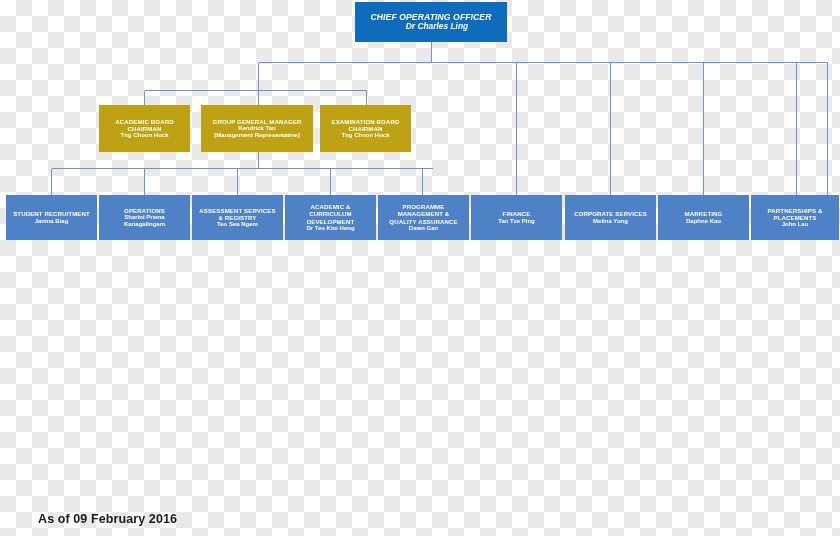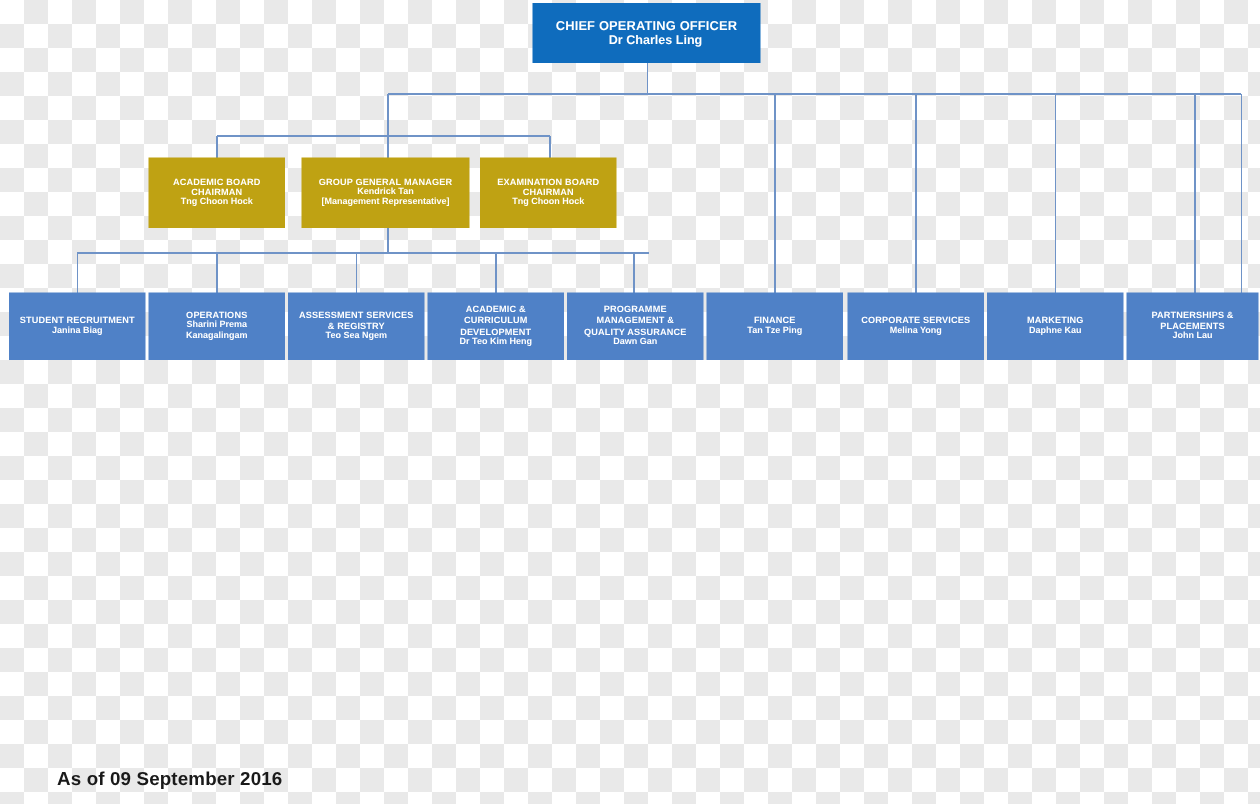--- a/index.html
+++ b/index.html
@@ -57,20 +57,21 @@
     font-weight: bold;
     letter-spacing: 0.1px;
   }
   .node .sub {
     font-weight: bold;
   }
 
   .node.top {
     background-color: #0f6cbd;
     font-size: 8.6px;
+    font-style: italic;
   }
   .node.top .ttl { font-size: 8.6px; }
   .node.top .sub { font-size: 8.4px; font-weight: bold; padding-left: 12px; }
 
   .node.gold {
     background-color: #bfa213;
     font-size: 6.1px;
   }
   .node.gold .ttl { font-size: 6.1px; }
   .node.gold .sub { font-size: 6.0px; }
@@ -198,15 +199,15 @@
     <span class="ttl">MARKETING</span>
     <span class="sub">Daphne Kau</span>
   </div>
 
   <div class="node blue" style="left:751px; top:195px; width:88px; height:45px;">
     <span class="ttl">PARTNERSHIPS &amp;</span>
     <span class="ttl">PLACEMENTS</span>
     <span class="sub">John Lau</span>
   </div>
 
-  <div id="footer">As of 09 September 2016</div>
+  <div id="footer">As of 09 February 2016</div>
 
 </div>
 
 </body></html>

